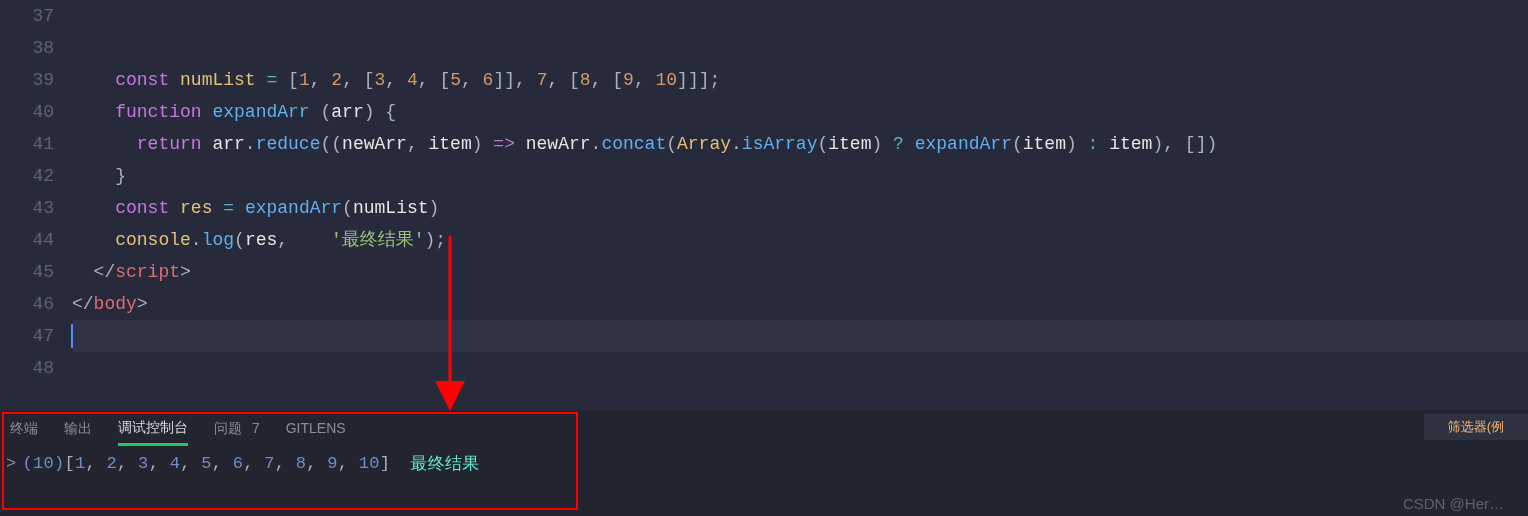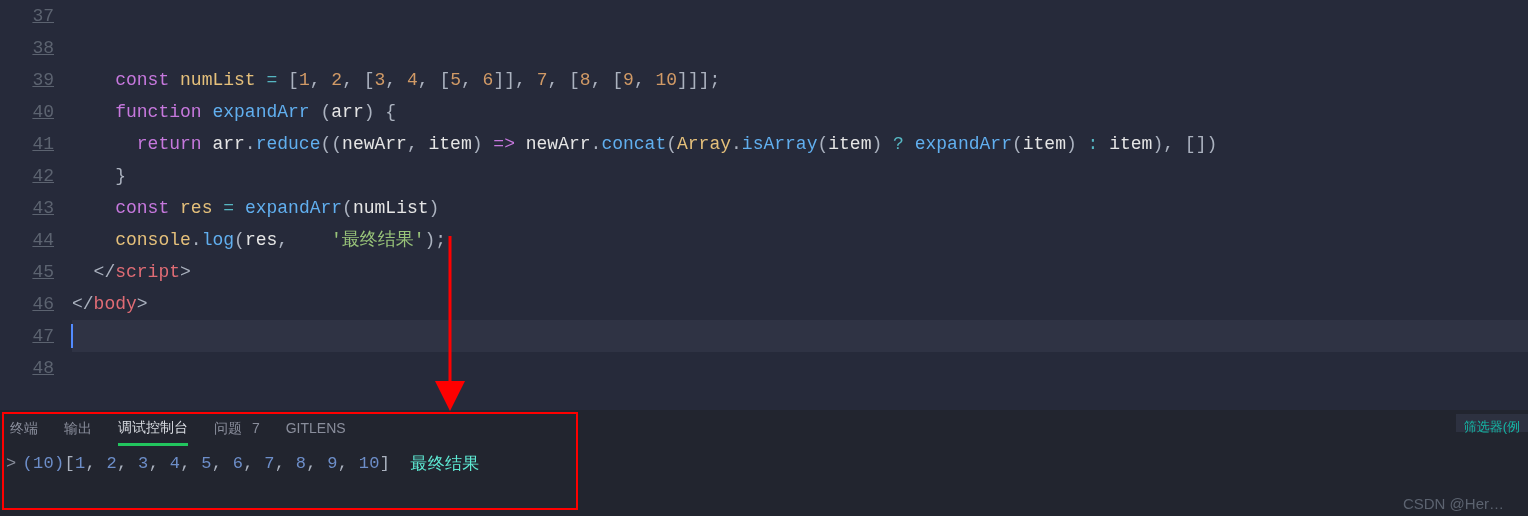--- a/index.html
+++ b/index.html
@@ -17,21 +17,20 @@
       display: flex;
       height: 410px;
       position: relative;
     }
     .gutter {
       width: 72px;
       text-align: right;
       padding-right: 18px;
       color: #5c6370;
       user-select: none;
-      text-decoration: underline;
     }
     .gutter .ln { height: 32px; line-height: 32px; }
     .code {
       flex: 1;
       position: relative;
     }
     .code-line {
       height: 32px;
       line-height: 32px;
       white-space: pre;
@@ -103,25 +102,25 @@
       border-bottom: 3px solid #22c55e;
       font-family: Liberation Mono, monospace;
     }
     .tab .badge {
       margin-left: 6px;
     }
     .filter {
       position: absolute;
       right: 0;
       top: 4px;
-      height: 18px;
+      height: 26px;
       line-height: 26px;
       background: #2d3140;
-      color: #14b8a6;
-      padding: 0 8px;
+      color: #fdba74;
+      padding: 0 24px;
       font-size: 13px;
     }
     .console-row {
       display: flex;
       align-items: center;
       padding: 6px 6px 0 6px;
       font-family: Consolas, 'Courier New', monospace;
       font-size: 17px;
       letter-spacing: 0.3px;
     }

